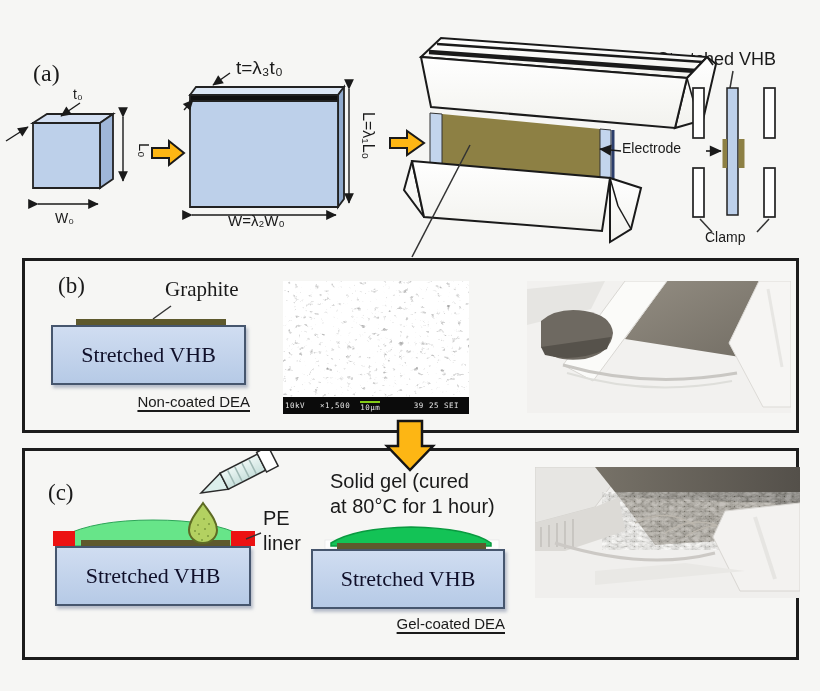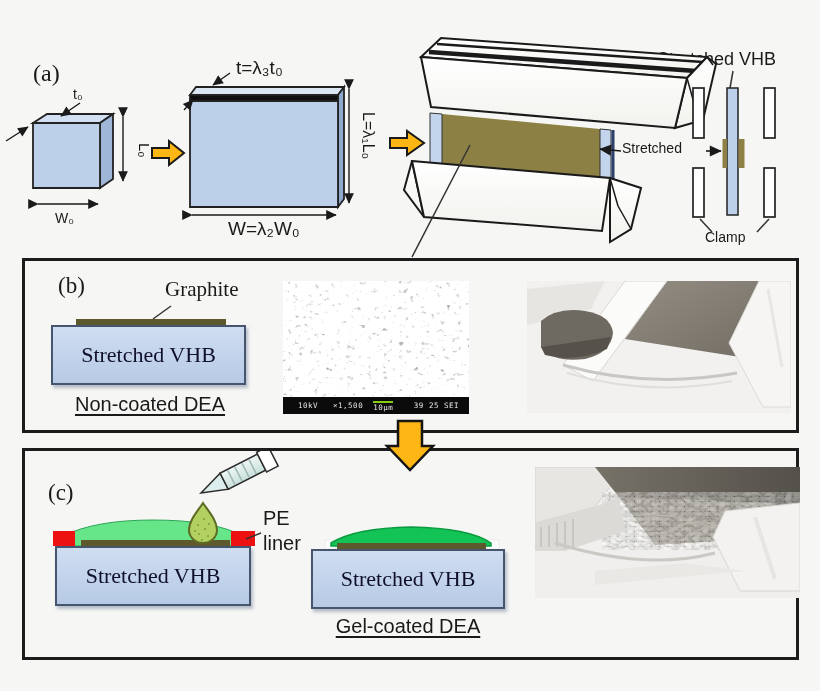--- a/index.html
+++ b/index.html
@@ -18,29 +18,29 @@
 
   .tag{font-size:23px;}
   .lbl18{font-size:14px;}
   .lbl20{font-size:20px;line-height:1.25;}
 
   
   .vhb-box{position:absolute;background:linear-gradient(#d0ddf1,#b6cae6);
     border:2px solid #46566e;box-shadow:2px 3px 3px rgba(130,140,165,.55);
     display:flex;align-items:center;justify-content:center;
     font-family:"Liberation Serif",serif;font-size:22px;color:#10102a;box-sizing:border-box;}
-  .caption{position:absolute;text-align:center;font-size:20px;
+  .caption{position:absolute;text-align:right;font-size:15px;
     text-decoration:underline;text-underline-offset:3px;text-decoration-thickness:2px;}
 
   
   #sem{position:absolute;left:258px;top:20px;width:186px;height:133px;background:#8c8c8c;}
   #sem-footer{position:absolute;left:0;bottom:0;width:100%;height:17px;background:#0b0b0b;
     display:flex;align-items:center;font-family:"DejaVu Sans Mono",monospace;
     font-size:7.5px;color:#e8e8e8;letter-spacing:.5px;}
-  #sem-footer .v{margin-left:15px;} #sem-footer .m{margin-left:15px;}
+  #sem-footer .v{margin-left:2px;} #sem-footer .m{margin-left:15px;}
   #sem-footer .s{margin-left:10px;border-top:2px solid #84cc16;padding-top:1px;line-height:7px;}
   #sem-footer .id{margin-left:auto;margin-right:10px;}
 
   .photo{position:absolute;background:#f1f0ee;}
   svg{display:block;}
   .noptr{pointer-events:none;}
 </style>
 </head>
 <body>
 
@@ -139,26 +139,26 @@
 
   <div class="abs serif tag" style="left:33px;top:60px;font-size:24px;">(a)</div>
   <div class="abs sans lbl18" style="left:73px;top:86px;">t₀</div>
   <div class="abs sans" style="left:41px;top:145px;font-size:17px;">VHB</div>
   <div class="abs sans lbl18" style="left:55px;top:210px;">W₀</div>
   <div class="abs sans rot90" style="left:153px;top:143px;font-size:15px;">L₀</div>
 
   <div class="abs sans lbl18" style="left:236px;top:57px;font-size:19px;">t=λ₃t₀</div>
   <div class="abs sans pre" style="left:193px;top:124px;width:140px;text-align:center;font-size:19px;line-height:1.25;">Stretched
 VHB</div>
-  <div class="abs sans lbl18" style="left:228px;top:218px;font-size:19px;">W=λ₂W₀</div>
+  <div class="abs sans lbl18" style="left:228px;top:212px;font-size:15px;">W=λ₂W₀</div>
   <div class="abs sans rot90" style="left:377px;top:112px;font-size:16px;">L=λ₁L₀</div>
 
   <div class="abs sans" style="left:482px;top:79px;font-size:21px;transform:rotate(7deg);">Clamp</div>
   <div class="abs sans" style="left:474px;top:173px;font-size:21px;transform:rotate(6deg);">Clamp</div>
-  <div class="abs sans lbl18" style="left:622px;top:140px;">Stretched</div>
+  <div class="abs sans lbl18" style="left:622px;top:140px;">Electrode</div>
   <div class="abs sans" style="left:657px;top:49px;font-size:18px;">Stretched VHB</div>
   <div class="abs sans lbl18" style="left:705px;top:229px;">Clamp</div>
 
   <div id="panel-b" class="panel">
     <svg class="abs noptr" style="left:0;top:0;" width="771" height="169" viewBox="0 0 771 169">
       <line x1="146" y1="45" x2="128" y2="58" stroke="#333" stroke-width="1.5"></line>
       <rect x="51" y="58" width="150" height="6" fill="#5e592d"></rect>
     </svg>
 
     <div class="abs serif tag" style="left:33px;top:12px;">(b)</div>
@@ -254,20 +254,22 @@
 
       <rect x="300" y="89" width="10" height="9" fill="#fdfdfd" stroke="#ddd" stroke-width="0.5"></rect>
       <rect x="462" y="89" width="12" height="9" fill="#fdfdfd" stroke="#ddd" stroke-width="0.5"></rect>
       <path d="M306,95 L306,92 Q330,77 386,76 Q444,77 466,92 L466,95 Z" fill="#13c356" stroke="#0a9a40" stroke-width="1.5"></path>
       <rect x="312" y="92" width="149" height="6" fill="#5e592d"></rect>
     </svg>
 
     <div class="abs serif tag" style="left:23px;top:29px;">(c)</div>
     <div class="abs sans pre lbl20" style="left:238px;top:55px;">PE
 liner</div>
+    <div class="abs sans pre lbl20" style="left:305px;top:18px;">Solid gel  (cured
+at 80°C for 1 hour)</div>
 
     <div class="vhb-box" style="left:30px;top:95px;width:196px;height:60px;">
       <span>Stretched VHB</span>
     </div>
     <div class="vhb-box" style="left:286px;top:98px;width:194px;height:60px;">
       <span>Stretched VHB</span>
     </div>
     <div class="caption sans" style="left:286px;top:164px;width:194px;">Gel-coated DEA</div>
 
     <div class="photo" style="left:510px;top:16px;width:265px;height:131px;">

